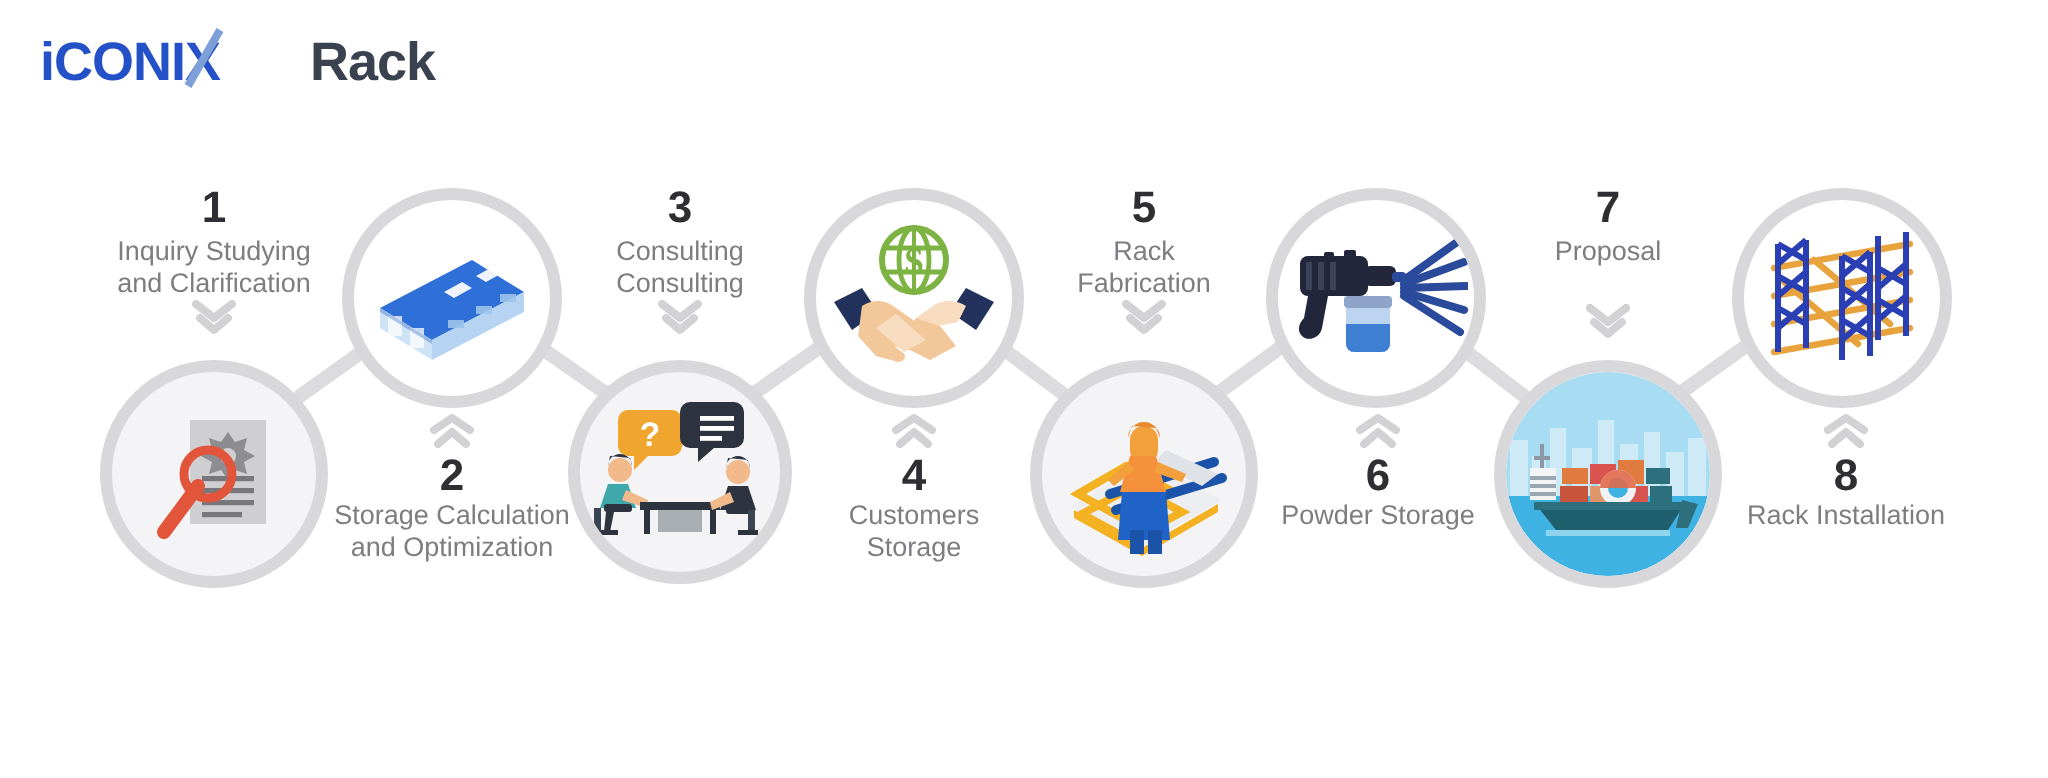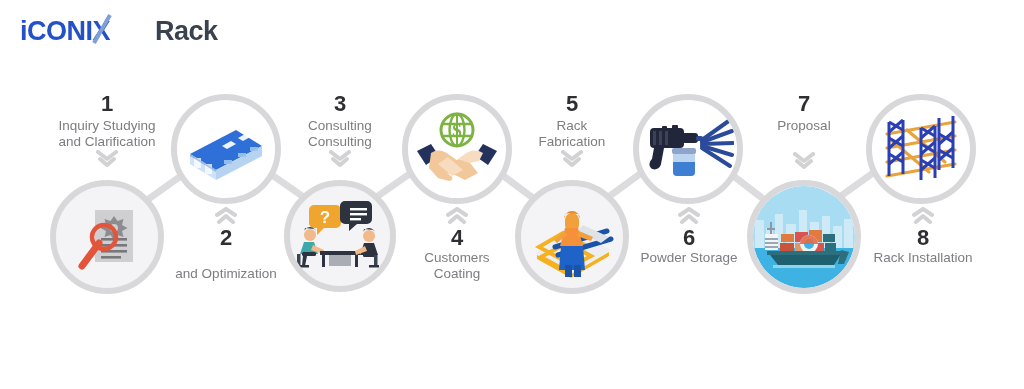--- a/index.html
+++ b/index.html
@@ -149,21 +149,21 @@
       </span>
     </div>
     <div class="caption below" style="left:131px;top:206px;">
       <span class="chev">
         <svg width="22" height="17" viewBox="0 0 22 17">
           <path d="M2 8 L11 2 L20 8" fill="none" stroke="#d2d2d4" stroke-width="4" stroke-linecap="round" stroke-linejoin="round"></path>
           <path d="M4 15 L11 9 L18 15" fill="none" stroke="#d2d2d4" stroke-width="4" stroke-linecap="round" stroke-linejoin="round"></path>
         </svg>
       </span>
       <span class="num">2</span>
-      <br>
+      <span>Storage Calculation</span><br>
       <span>and Optimization</span>
     </div>
   </div>
 
   <div class="node">
     <div class="circle" style="left:284px;top:180px;width:112px;height:112px;">
       <span>
         <svg width="88" height="74" viewBox="0 0 88 74">
 
           <g>
@@ -249,21 +249,21 @@
     </div>
     <div class="caption below" style="left:362px;top:206px;">
       <span class="chev">
         <svg width="22" height="17" viewBox="0 0 22 17">
           <path d="M2 8 L11 2 L20 8" fill="none" stroke="#d2d2d4" stroke-width="4" stroke-linecap="round" stroke-linejoin="round"></path>
           <path d="M4 15 L11 9 L18 15" fill="none" stroke="#d2d2d4" stroke-width="4" stroke-linecap="round" stroke-linejoin="round"></path>
         </svg>
       </span>
       <span class="num">4</span>
       <span>Customers</span><br>
-      <span>Coating</span>
+      <span>Storage</span>
     </div>
   </div>
 
   <div class="node">
     <div class="circle" style="left:515px;top:180px;width:114px;height:114px;">
       <span>
         <svg width="94" height="84" viewBox="0 0 94 84">
 
           <polygon points="10,58 46,78 86,55 50,35" fill="#eceef1"></polygon>
 

